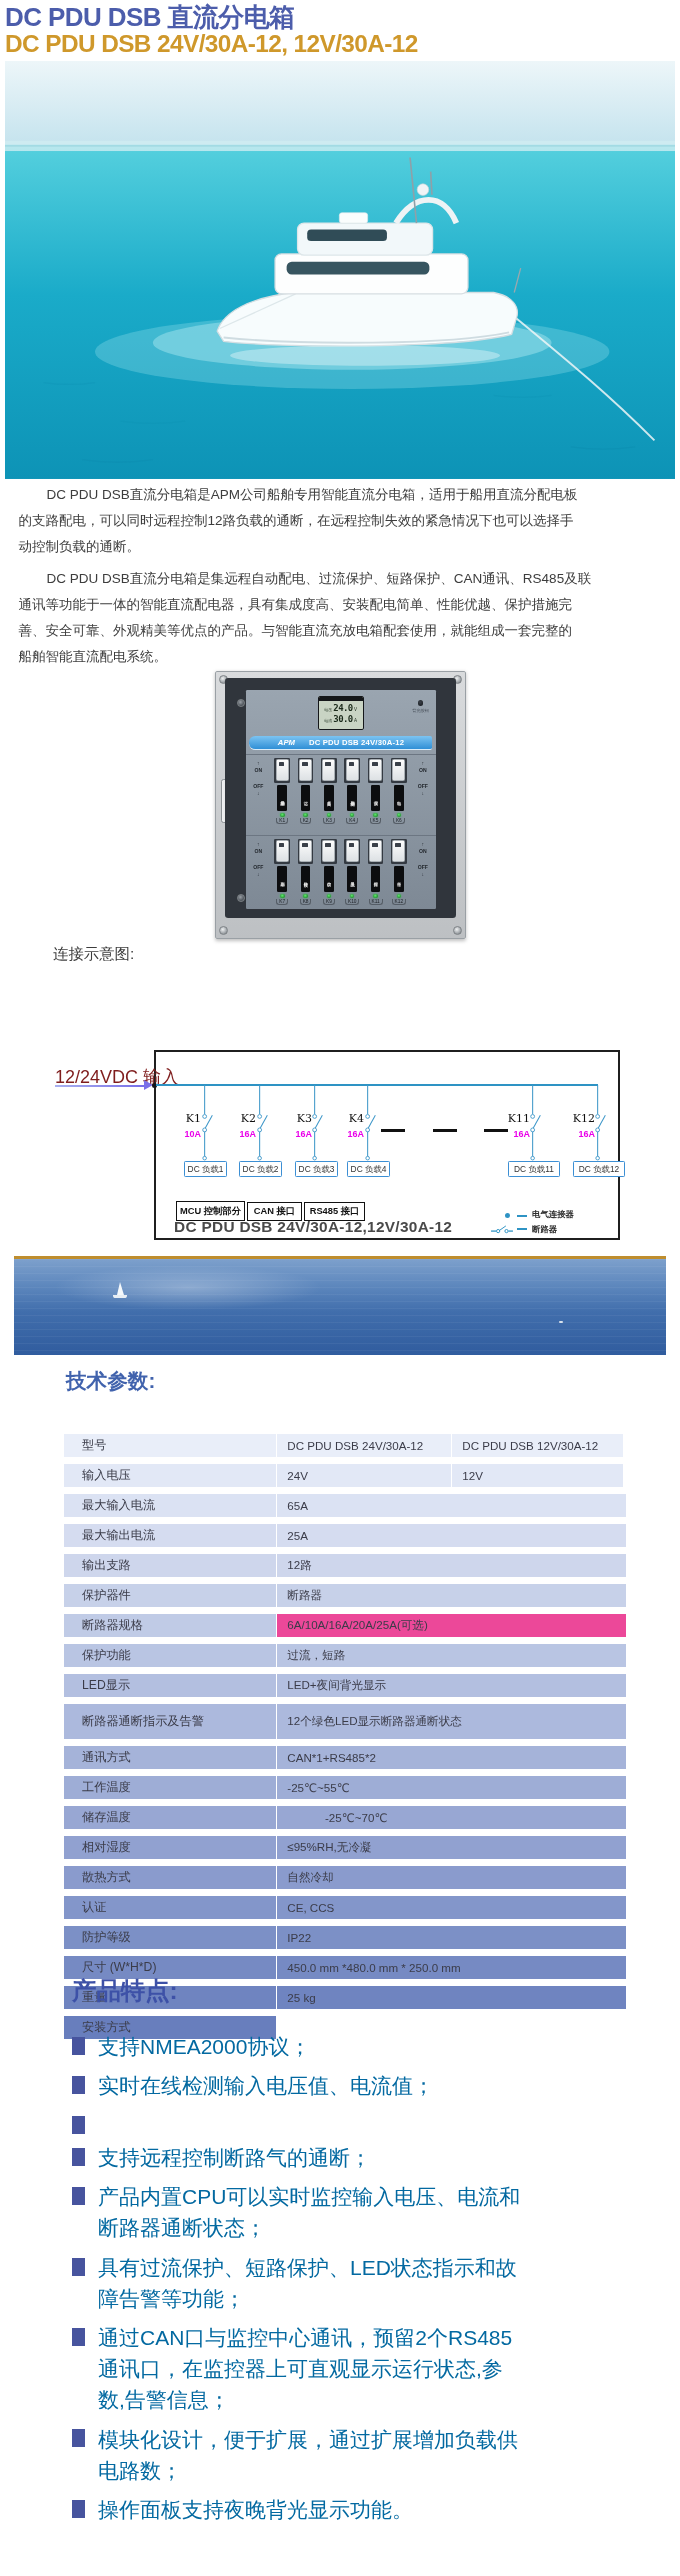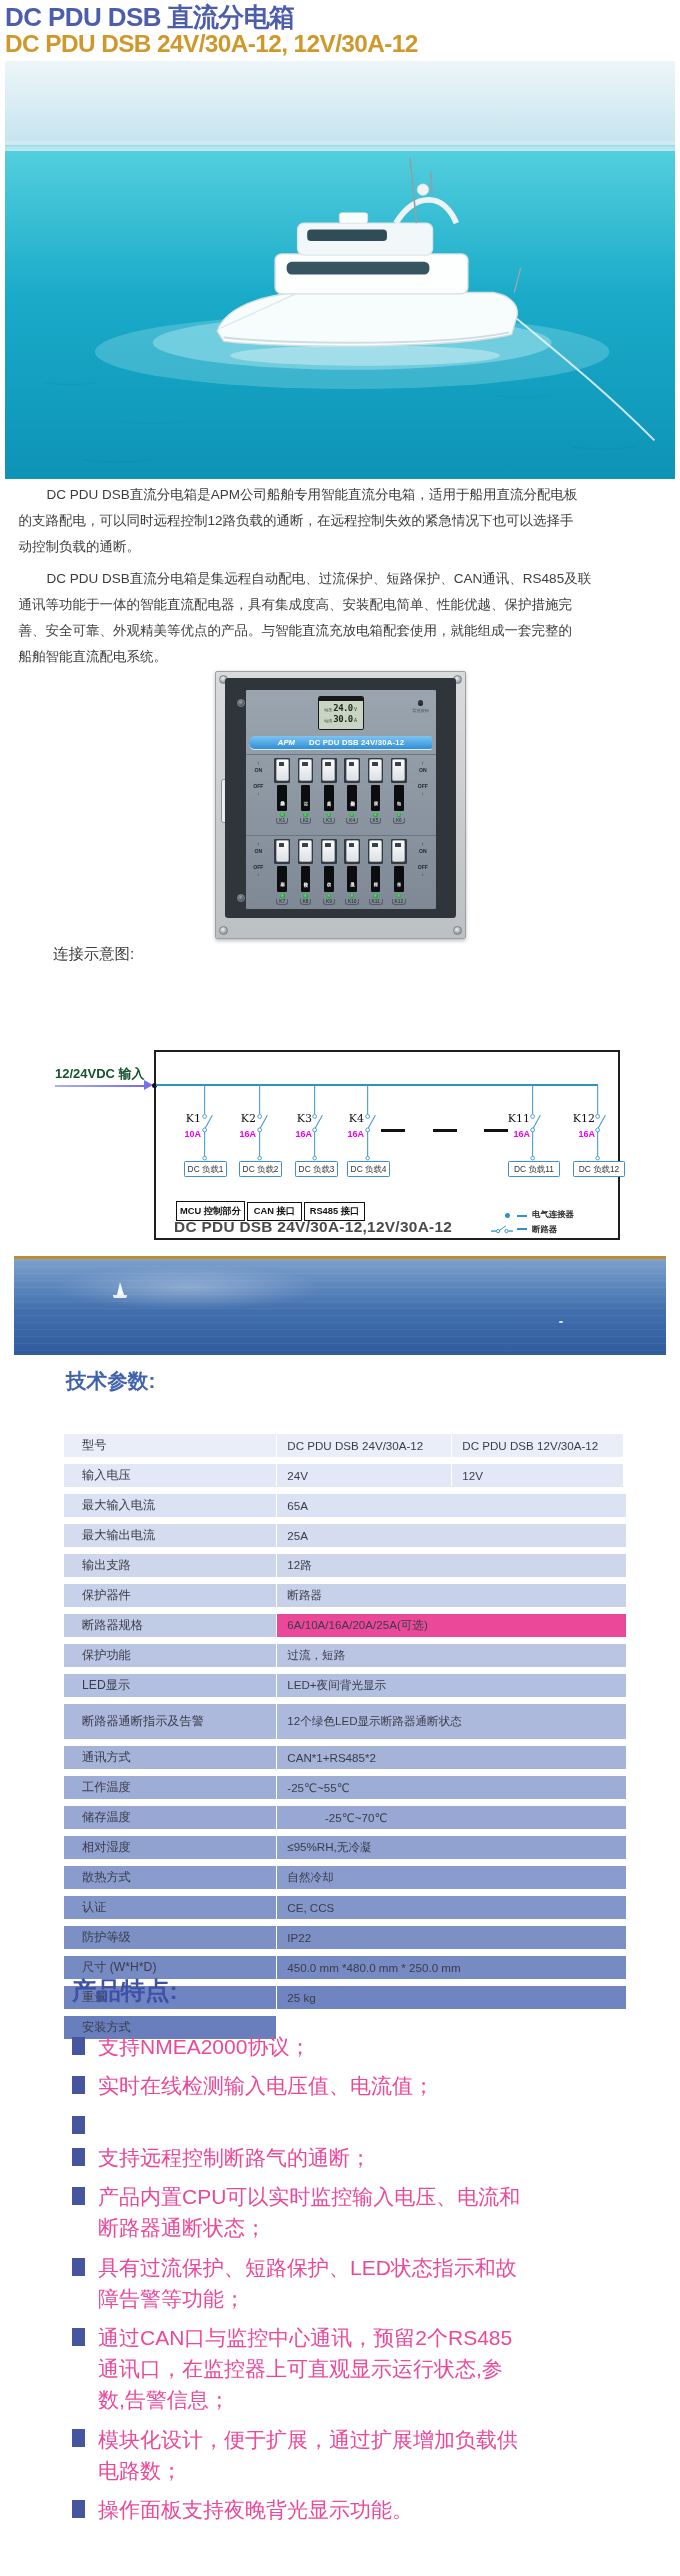--- a/index.html
+++ b/index.html
@@ -61,21 +61,21 @@
          font-size:4.2px;writing-mode:vertical-rl;text-orientation:upright;text-align:center;overflow:hidden;line-height:9.6px;}
   .led{width:4.5px;height:4.5px;margin-top:1.9px;border-radius:50%;
        background:radial-gradient(circle at 45% 40%,#62e86e,#1d8f2c 75%);box-shadow:0 0 1.9px #2fd04a;}
   .kname{margin-top:0.6px;font-size:4.8px;color:#1d2126;border-left:0.6px solid #555d66;border-right:0.6px solid #555d66;
          border-bottom:0.6px solid #555d66;border-radius:0 0 3.2px 3.2px;padding:0 1.9px 0.6px;}
   
   .connlabel{left:53px;top:944px;font-size:15.4px;color:#3c3c3c;}
   .diagram{left:0;top:1048px;width:680px;height:203px;}
   .dbox{position:absolute;left:154px;top:1.9px;width:462px;height:186px;border:2.6px solid #1f1f1f;background:#fff;}
   .bus{position:absolute;left:156px;top:36px;width:442px;height:1.9px;background:#2e93c4;}
-  .inlabel{position:absolute;left:55px;top:16.7px;font-size:13px;font-weight:bold;color:#14532d;}
+  .inlabel{position:absolute;left:55px;top:16.7px;font-size:18px;font-weight:normal;color:#7f1d1d;}
   .inline{position:absolute;left:55px;top:37px;width:89px;height:1.9px;background:linear-gradient(90deg,#a9b0ef,#776ee9);}
   .inarrow{position:absolute;left:144px;top:32px;width:0;height:0;border-top:5.1px solid transparent;
            border-bottom:5.1px solid transparent;border-left:9.6px solid #7a70e8;}
   .indot{position:absolute;left:152px;top:35px;width:5.1px;height:5.1px;border-radius:50%;background:#15151a;}
   .branch-svg{position:absolute;top:37px;width:19.3px;height:77px;}
   .kname-d{position:absolute;top:64px;width:39px;text-align:right;font-family:"DejaVu Serif",serif;
            font-size:11px;color:#111;}
   .amp{position:absolute;top:81px;width:39px;text-align:right;font-size:9px;font-weight:bold;color:#ea00ea;}
   .loadbox{position:absolute;top:113px;height:14px;border:1.3px solid #3c8fd4;border-radius:1.3px;background:#fff;
            font-size:8.4px;color:#333;text-align:center;line-height:14px;white-space:nowrap;}
@@ -109,21 +109,21 @@
   .spec-row{display:flex;gap:1px;margin-bottom:7px;}
   .spec-cell{display:flex;align-items:center;color:#3b3c49;}
   .spec-label{width:212px;padding-left:18px;box-sizing:border-box;font-size:12.2px;}
   .spec-val{padding-left:10.3px;box-sizing:border-box;font-size:11.6px;}
   .vhalf1{width:174px;} .vhalf2{width:171px;} .vfull{width:349px;}
   
   .featheading{left:72px;top:1975px;font-size:24.4px;font-weight:bold;color:#3d51a7;}
   .features{left:72px;top:2031px;width:579px;}
   .feat{display:flex;gap:13px;margin-bottom:8.4px;}
   .bullet{flex:0 0 13px;width:13px;height:18px;background:#47549e;margin-top:5.8px;}
-  .feat-text{font-size:21px;line-height:31px;color:#ec4899;white-space:pre-wrap;}
+  .feat-text{font-size:21px;line-height:31px;color:#0369a1;white-space:pre-wrap;}
 </style>
 </head>
 <body>
 
 <div id="page">
 
   <div class="abs title1">DC PDU DSB 直流分电箱</div>
   <div class="abs title2">DC PDU DSB  24V/30A-12, 12V/30A-12</div>
 
   <div class="abs hero">

